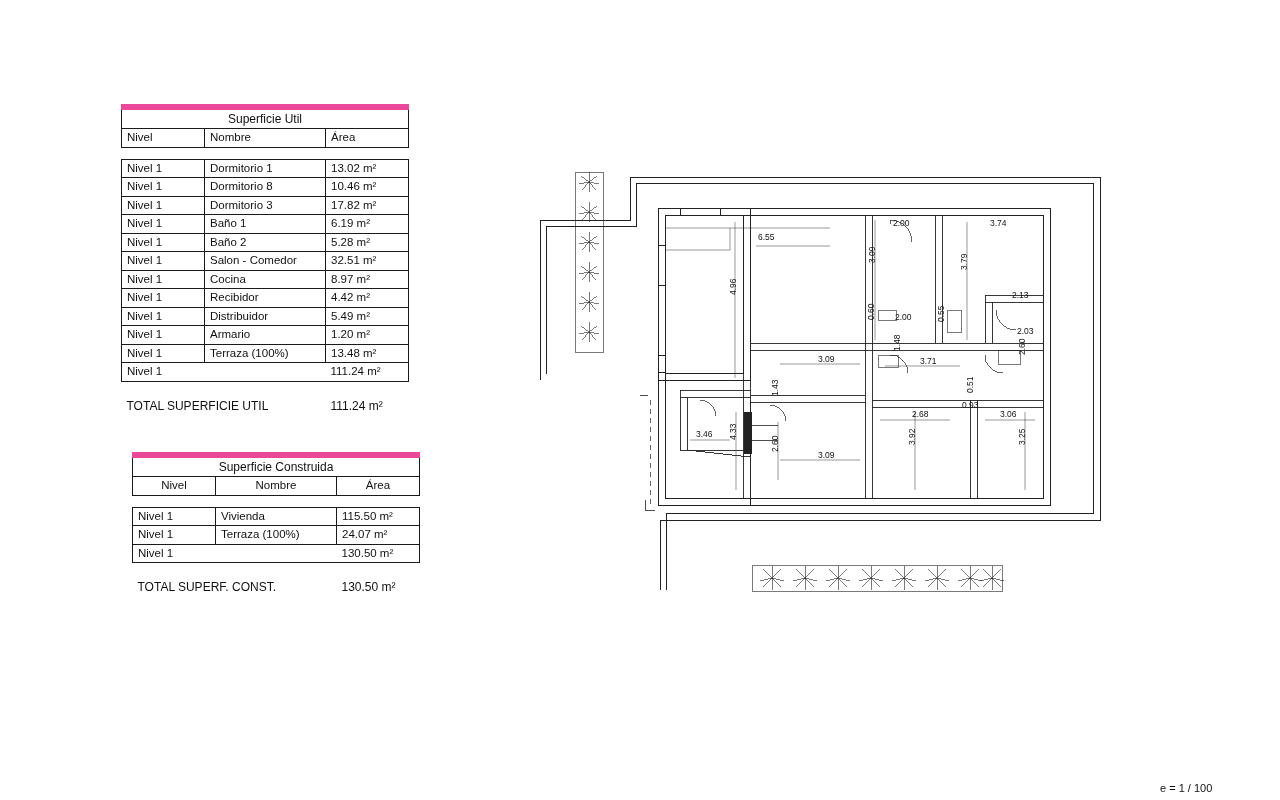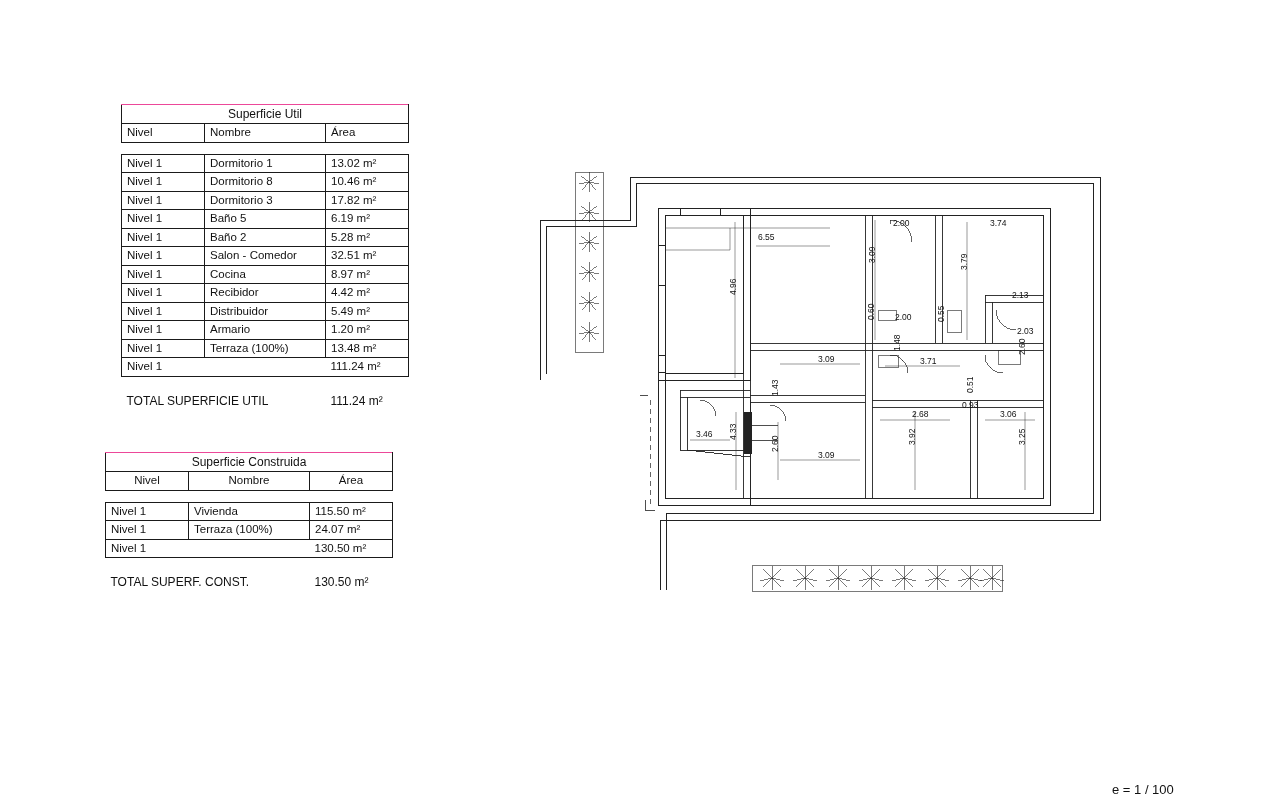--- a/index.html
+++ b/index.html
@@ -29,48 +29,48 @@
     white-space: nowrap;
     line-height: 1.35;
   }
   .tbl-title {
     text-align: center;
     font-size: 12px;
   }
   .bx { border: 1px solid #1a1a1a; }
   .bx-l { border-left: 1px solid #1a1a1a; }
   .bx-r { border-right: 1px solid #1a1a1a; }
-  .bx-t { border-top: 1px solid #ec4899; }
+  .bx-t { border-top: 6px solid #ec4899; }
   .bx-b { border-bottom: 1px solid #1a1a1a; }
 
   #table-util { left: 121px; top: 104px; }
   #table-util .col-nivel  { width: 72px; }
   #table-util .col-nombre { width: 110px; }
   #table-util .col-area   { width: 72px; }
 
-  #table-const { left: 105px; top: 452px; }
+  #table-const { left: 132px; top: 452px; }
   #table-const .col-nivel  { width: 72px; }
   #table-const .col-nombre { width: 110px; }
   #table-const .col-area   { width: 72px; }
 
   .spacer-row td { border: none; height: 9px; }
   .total-row td { border: none; padding-top: 16px; }
   .total-label { font-size: 12px; }
 
   
   #floorplan {
     position: absolute;
     left: 530px;
     top: 150px;
   }
   #scale-note {
     position: absolute;
-    left: 1112px;
+    left: 1160px;
     top: 782px;
-    font-size: 13px;
+    font-size: 11px;
     color: #111;
   }
   .hdr-center { text-align: center; }
 </style>
 </head>
 <body>
 
 <table id="table-util" class="area-table">
   <tbody>
       <tr>
@@ -95,21 +95,21 @@
     <td class="bx">Dormitorio 8</td>
     <td class="bx">10.46 m²</td>
   </tr>
   <tr>
     <td class="bx">Nivel 1</td>
     <td class="bx">Dormitorio 3</td>
     <td class="bx">17.82 m²</td>
   </tr>
   <tr>
     <td class="bx">Nivel 1</td>
-    <td class="bx">Baño 5</td>
+    <td class="bx">Baño 1</td>
     <td class="bx">6.19 m²</td>
   </tr>
   <tr>
     <td class="bx">Nivel 1</td>
     <td class="bx">Baño 2</td>
     <td class="bx">5.28 m²</td>
   </tr>
   <tr>
     <td class="bx">Nivel 1</td>
     <td class="bx">Salon - Comedor</td>

